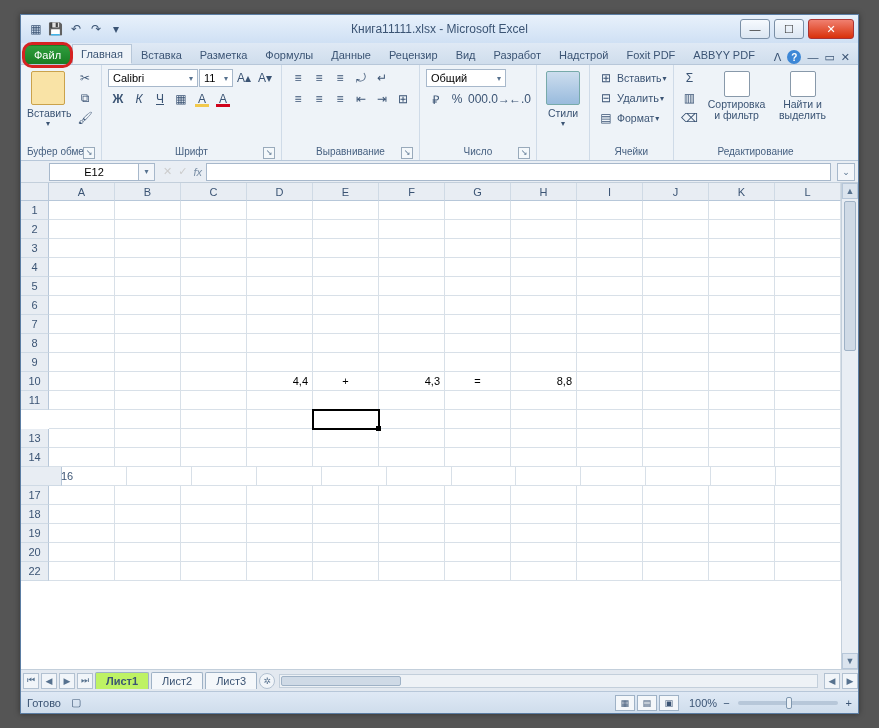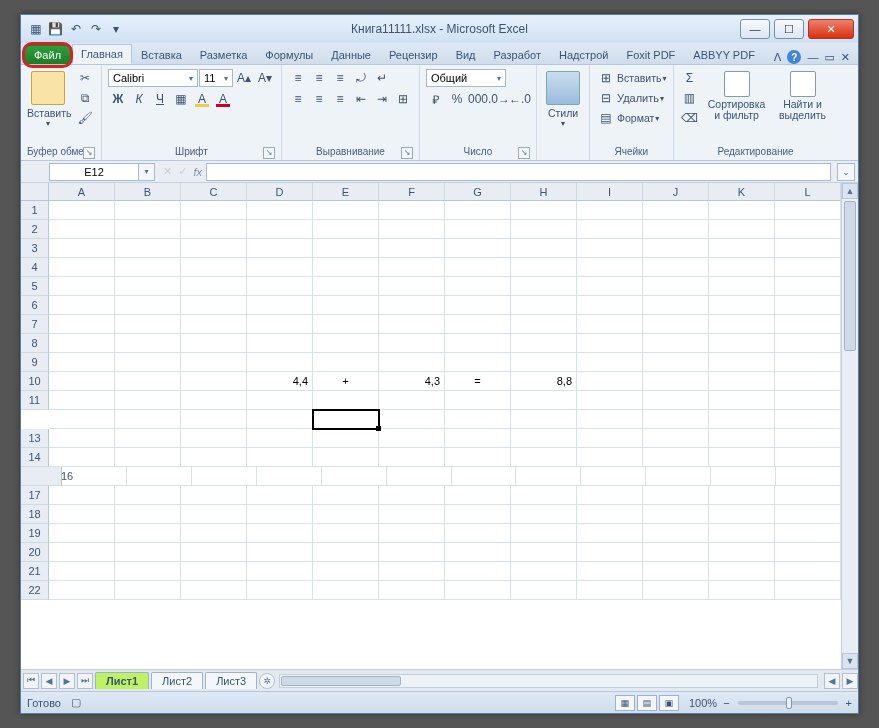--- a/index.html
+++ b/index.html
@@ -569,35 +569,20 @@
             <div class="cell"></div>
             <div class="cell"></div>
             <div class="cell"></div>
             <div class="cell"></div>
             <div class="cell"></div>
             <div class="cell"></div>
             <div class="cell"></div>
             <div class="cell"></div>
           </div>
           <div class="gridrow">
-            <div class="rowhead" style="height: 19px; line-height: 19px;">21</div>
-            <div class="cell"></div>
-            <div class="cell"></div>
-            <div class="cell"></div>
-            <div class="cell"></div>
-            <div class="cell"></div>
-            <div class="cell"></div>
-            <div class="cell"></div>
-            <div class="cell"></div>
-            <div class="cell"></div>
-            <div class="cell"></div>
-            <div class="cell"></div>
-            <div class="cell"></div>
-          </div>
-          <div class="gridrow">
             <div class="rowhead" style="height: 19px; line-height: 19px;">22</div>
             <div class="cell"></div>
             <div class="cell"></div>
             <div class="cell"></div>
             <div class="cell"></div>
             <div class="cell"></div>
             <div class="cell"></div>
             <div class="cell"></div>
             <div class="cell"></div>
             <div class="cell"></div>

